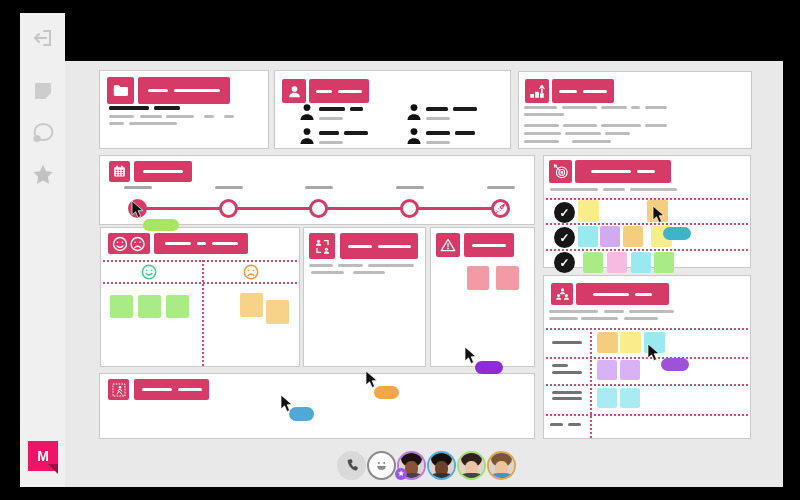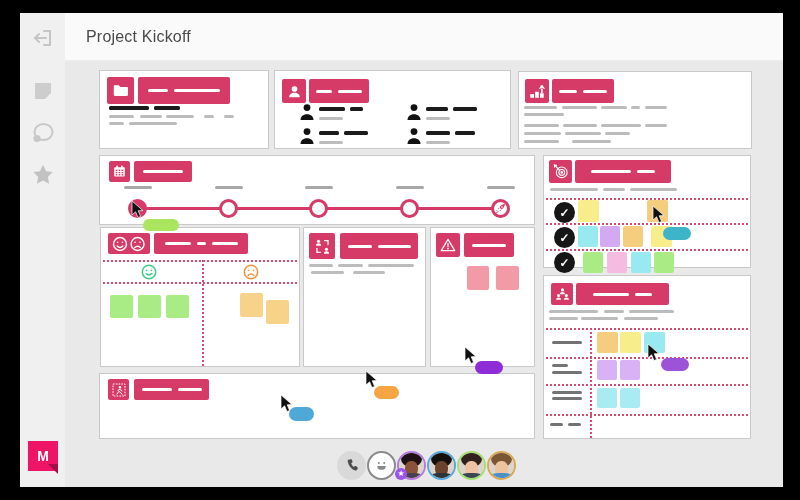--- a/index.html
+++ b/index.html
@@ -46,23 +46,20 @@
   .av-skin{position:absolute;bottom:2px;left:6px;width:13px;height:15px;border-radius:45%;}
   .av-shirt{position:absolute;bottom:-4px;left:1px;right:1px;height:9px;border-radius:40%;}
   .av-badge{position:absolute;left:-4px;bottom:-2px;width:12px;height:12px;border-radius:50%;background:#9a55e8;color:#fff;font-size:8px;line-height:12px;text-align:center;z-index:2;}
   svg{display:block;}
 </style>
 </head>
 <body>
 
 <div class="page">
 
-  <div class="topbar">
-    <div class="title">Project Kickoff</div>
-  </div>
 
   <div class="sidebar">
     <div class="sb-icon" style="top:12px">
       <svg width="24" height="24" viewBox="0 0 24 24" fill="none" stroke="#c5c5c5" stroke-width="2" stroke-linecap="round">
         <path d="M13 5h6v14h-6"></path>
           <path d="M15 12H4"></path>
           <path d="M8 8l-4 4 4 4"></path>
       </svg>
     </div>
     <div class="sb-icon" style="top:65px">

